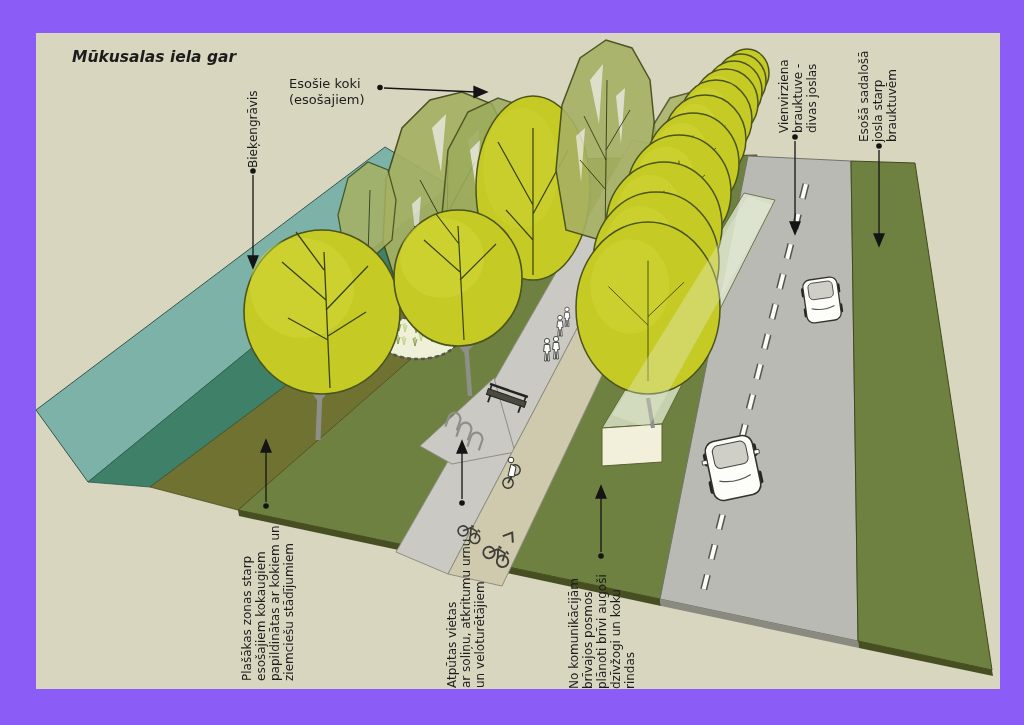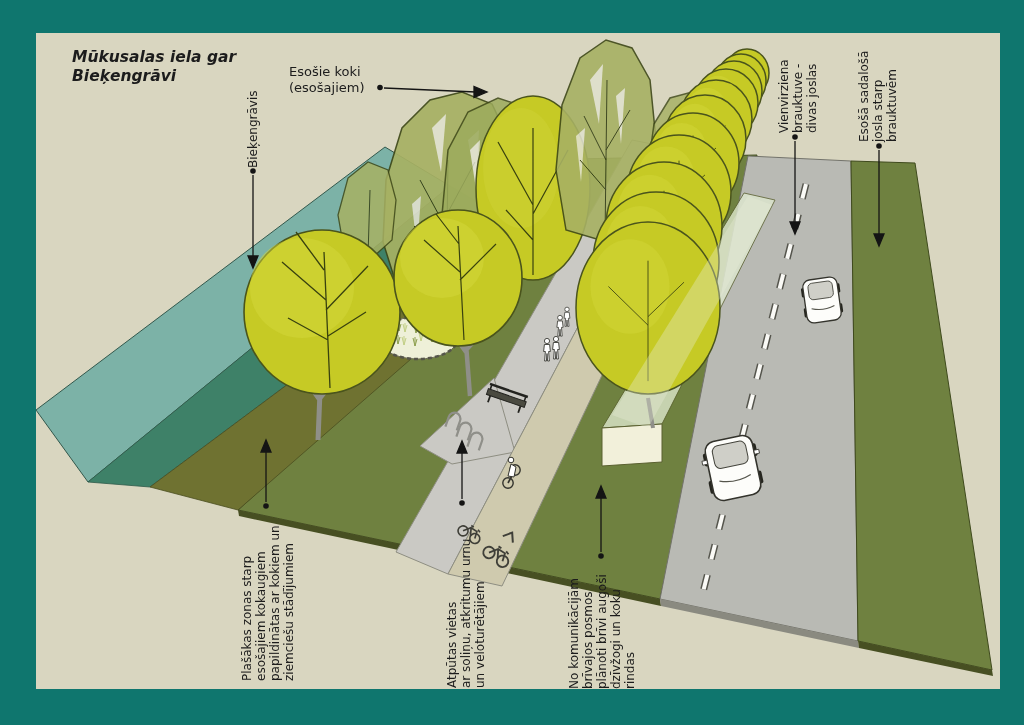--- a/index.html
+++ b/index.html
@@ -1,32 +1,32 @@
 <!DOCTYPE html>
 <html style="--canvas_bg: #d9d6c0; --water: #7cb2a7; --water_dark: #3e8168; --bank_olive: #6f7231; --lawn: #6f8140; --road: #b9bab4; --path: #cac9c4; --cycle_path: #cfcaae; --tree_yellow: #c6ca25; --tree_sage: #a7b163; --hedge: #dfe9cf; --ink: #1c1c1c;"><head>
 <meta charset="utf-8">
 <style>
   html,body{margin:0;padding:0;background:#ffffff;}
-  #stage{position:relative;width:1024px;height:725px;background:#0f766e;overflow:hidden;
+  #stage{position:relative;width:1024px;height:725px;background:#8b5cf6;overflow:hidden;
          font-family:"DejaVu Sans","Liberation Sans",sans-serif;color:var(--ink,#1c1c1c);}
   svg{position:absolute;left:0;top:0;}
   .c-canvas{fill:var(--canvas_bg,#d9d6c0);}
   .c-water{fill:var(--water,#7cb2a7);}
   .c-waterd{fill:var(--water_dark,#3e8168);}
   .c-olive{fill:var(--bank_olive,#6f7231);}
   .c-lawn{fill:var(--lawn,#6f8140);}
   .c-road{fill:var(--road,#b9bab4);}
   .c-path{fill:var(--path,#cac9c4);}
   .c-cycle{fill:var(--cycle_path,#cfcaae);}
   .c-tree{fill:var(--tree_yellow,#c6ca25);}
   .c-sage{fill:var(--tree_sage,#a7b163);}
   .c-hedge{fill:var(--hedge,#dfe9cf);}
   .label{position:absolute;color:var(--ink,#1c1c1c);}
   .title{font-size:15.5px;line-height:19px;font-weight:bold;font-style:italic;}
-  .hlabel{font-size:13px;line-height:16px;}
+  .hlabel{font-size:13px;line-height:16px;margin-top:12px;}
   .vlabel{font-size:12px;line-height:14px;white-space:nowrap;
           transform:rotate(-90deg);transform-origin:0 100%;}
   .ln{display:block;}
 </style>
 </head>
 <body>
 
 <div id="stage">
 
 <svg width="1024" height="725" viewBox="0 0 1024 725">
@@ -276,21 +276,20 @@
           <circle cx="462" cy="503" r="2.8" stroke="none"></circle>
       <line x1="601" y1="552" x2="601" y2="496"></line>
           <polygon points="596,498 606,498 601,486"></polygon>
           <circle cx="601" cy="556" r="2.8" stroke="none"></circle>
     </g>
   </g>
 </svg>
 
 <div class="label title" style="left:72px;top:48px;">
   <span class="ln">Mūkusalas iela gar</span>
-  <span class="ln">Bieķengrāvi</span>
 </div>
 
 <div class="label hlabel" style="left:289px;top:64px;">
   <span class="ln">Esošie koki</span>
   <span class="ln">(esošajiem)</span>
 </div>
 
 <div class="label vlabel" style="left:260px;top:154px;">
   <span class="ln">Bieķengrāvis</span>
 </div>

